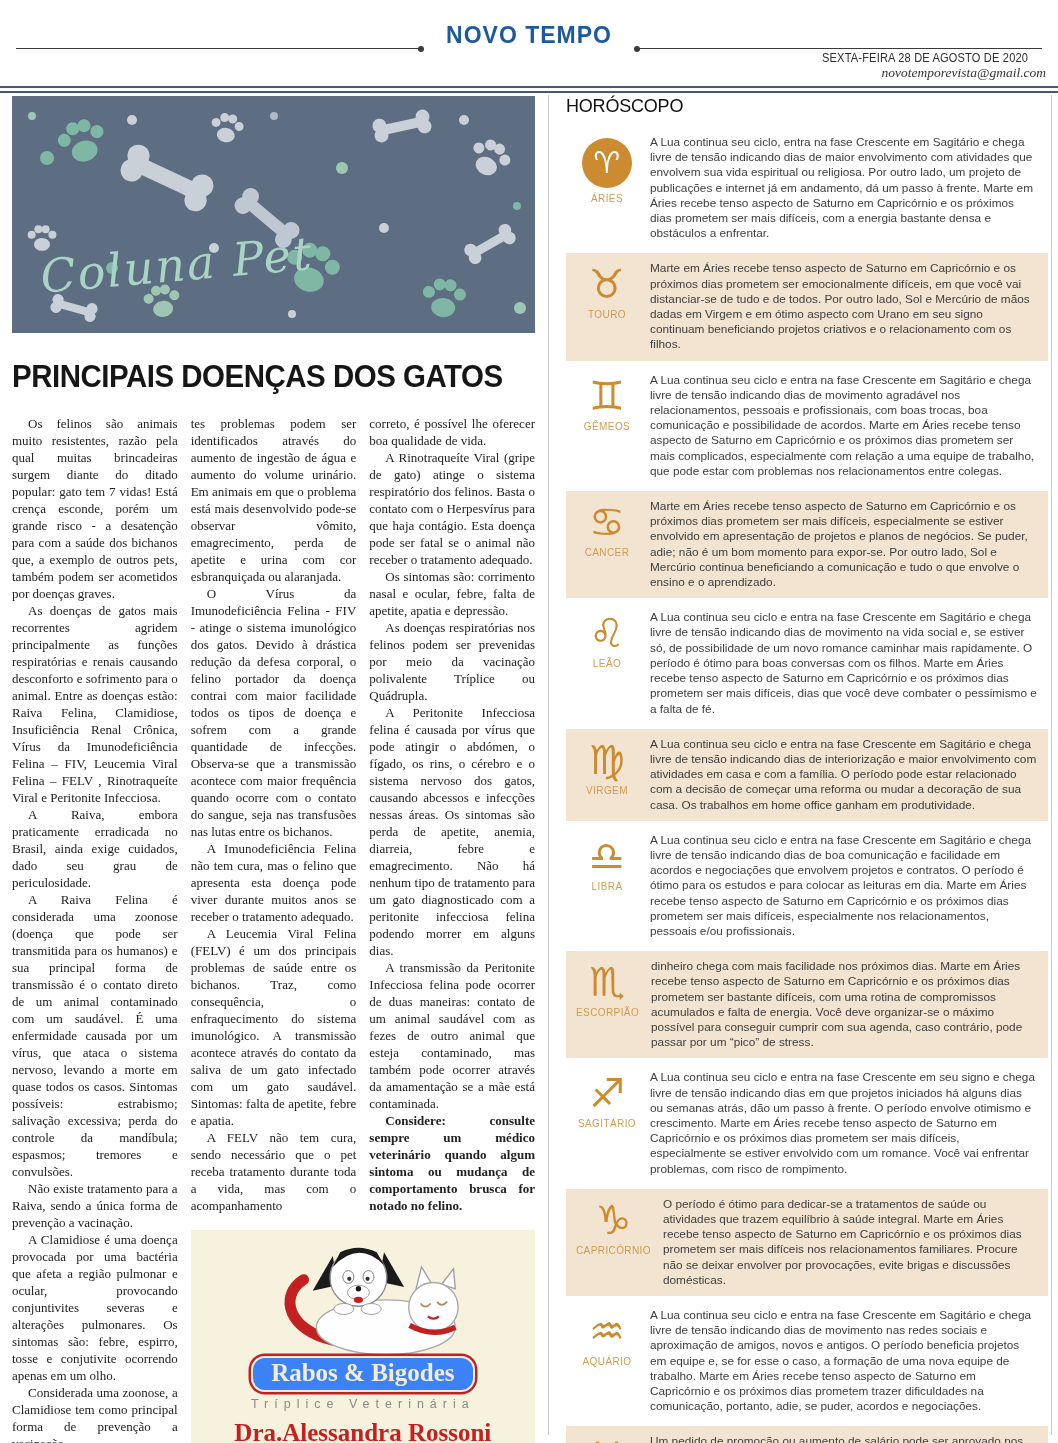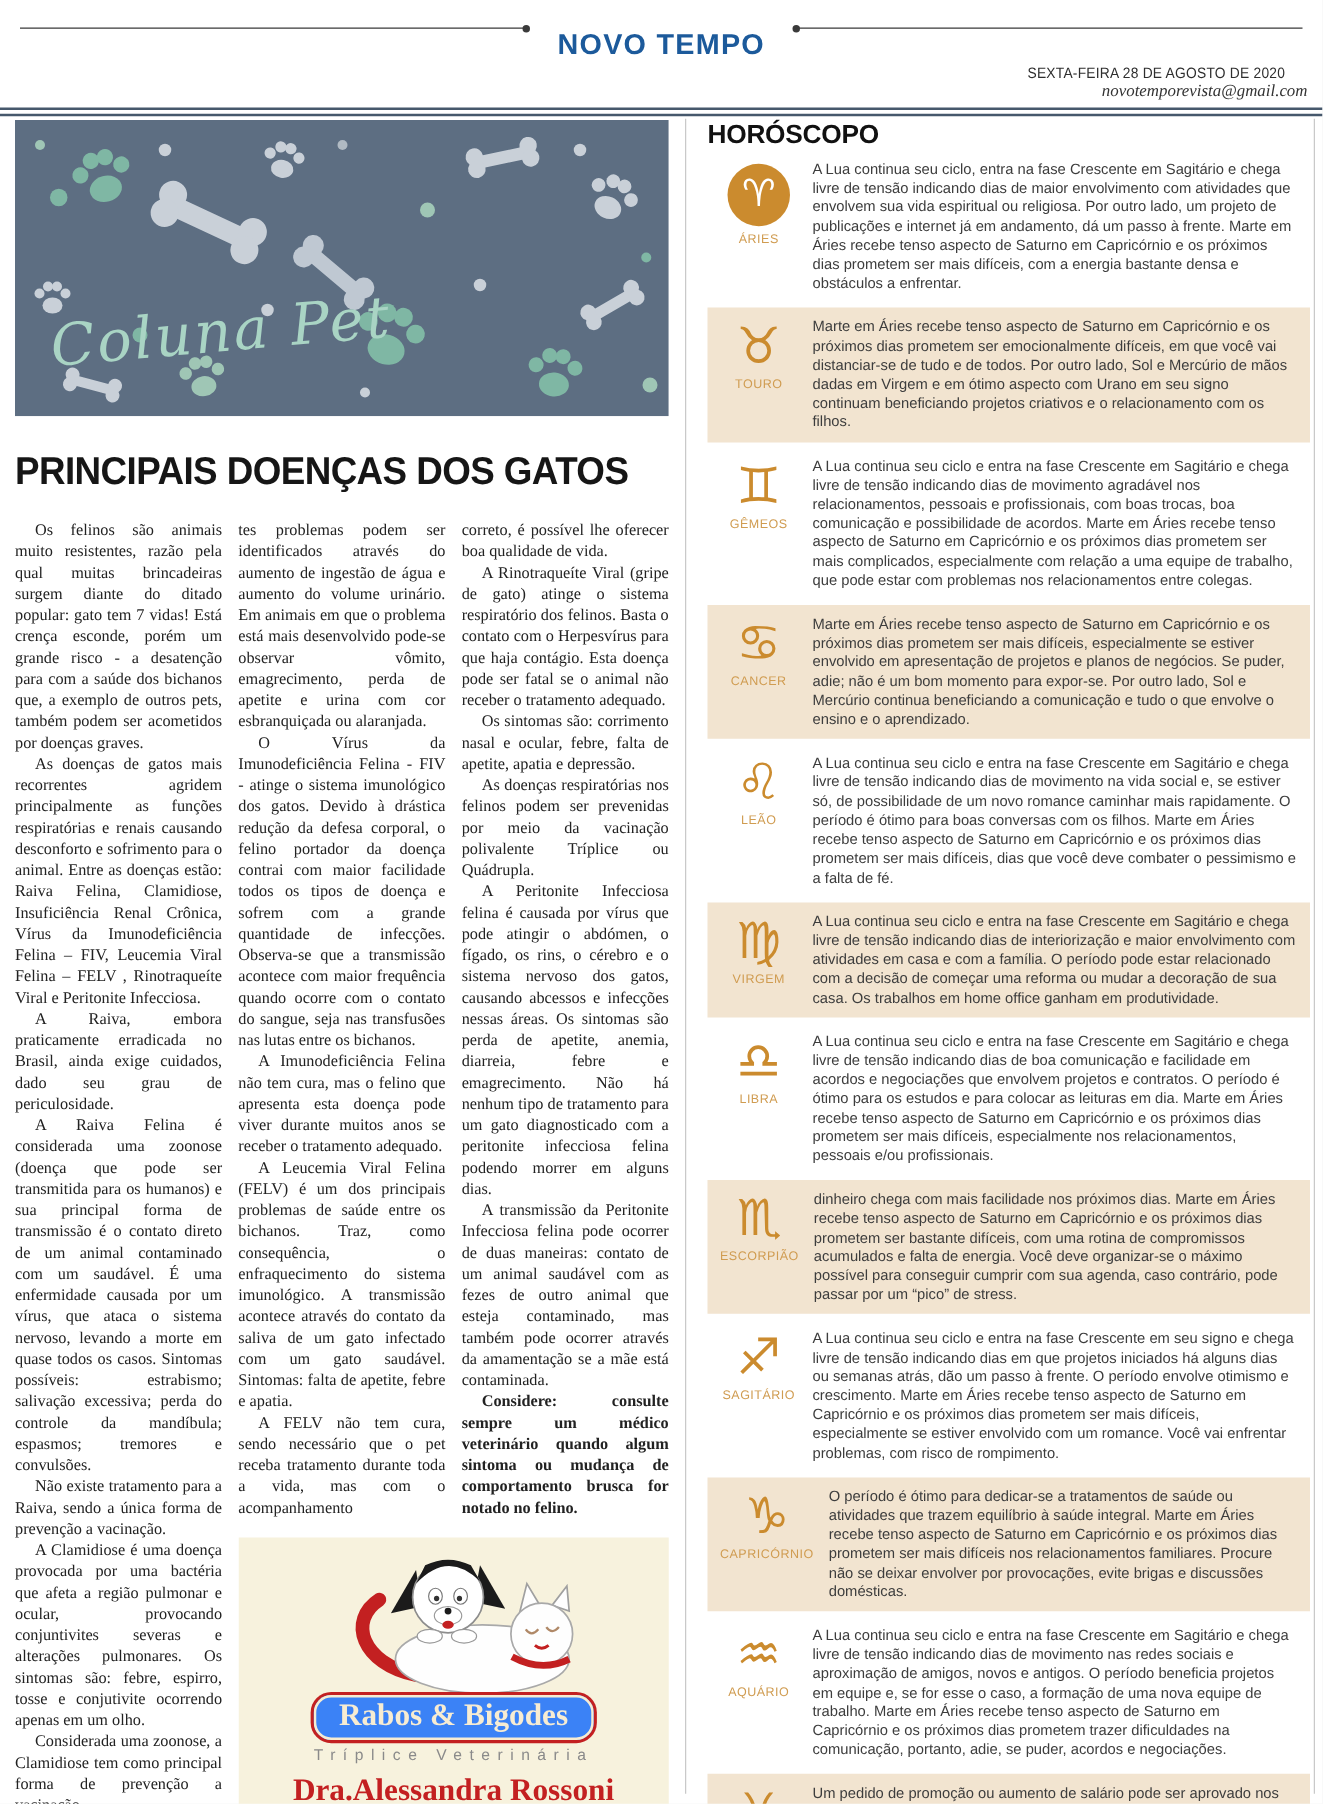--- a/index.html
+++ b/index.html
@@ -1,21 +1,21 @@
 <!DOCTYPE html>
 <html lang="pt"><head>
 <meta charset="utf-8">
 <style>
   * { margin:0; padding:0; box-sizing:border-box; }
   body { background:#e8e8e8; font-family:"Liberation Sans", sans-serif; }
   .page { position:relative; width:1058px; height:1443px; background:#ffffff; margin:0 auto; overflow:hidden; color:#1a1a1a; }
 
   
   .header { position:absolute; top:0; left:0; width:1058px; }
-  .mast-row { display:flex; align-items:flex-start; gap:24px; padding:0 16px; margin-top:22px; }
+  .mast-row { display:flex; align-items:flex-end; gap:24px; padding:0 16px; margin-top:22px; }
   .mast-rule { flex:1; height:0; border-top:1.5px solid #3a3a3a; position:relative; }
   .mast-rule.left::after, .mast-rule.right::before { content:""; position:absolute; top:-3.5px; width:6px; height:6px; background:#3a3a3a; border-radius:50%; }
   .mast-rule.left::after { right:-2px; }
   .mast-rule.right::before { left:-2px; }
   .masthead { font-size:23px; font-weight:800; letter-spacing:1px; color:#1c5a9b; white-space:nowrap; }
   .meta-row { display:flex; align-items:flex-end; padding:0 12px; margin-top:2px;flex-direction:column; }
   .issue-date { flex:1; font-size:12px; color:#2e2e2e; letter-spacing:0.2px; transform:scaleX(0.92); transform-origin:left; }
   .email { flex:1; text-align:center; font-family:"Liberation Serif", serif; font-style:italic; font-size:13.5px; color:#333; }
   .page-number { flex:1; text-align:right; font-size:19px; font-weight:700; color:#111; }
   .double-rule { margin-top:5px; height:7px; border-top:2.5px solid #46586c; border-bottom:2.5px solid #46586c; }
@@ -39,21 +39,21 @@
 
   
   .ad { grid-column:2 / 4; grid-row:2; background:#f7f2dd; margin-top:16px; padding:4px 6px 12px; text-align:center; }
   .ad-art { display:block; margin:0 auto -6px; }
   .ad-badge { display:inline-block; background:#3b82f6; color:#f7ecd2; font-family:"Liberation Serif", serif; font-weight:700; font-size:25px; padding:3px 20px 5px; border-radius:14px; box-shadow:inset 0 0 0 2px #f7ecd2, 0 0 0 2.5px #c32021; }
   .ad-sub { margin-top:5px; color:#8a8a8a; font-size:12.5px; letter-spacing:6px; }
   .ad-doctor { margin-top:8px; color:#c32021; font-family:"Liberation Serif", serif; font-weight:700; font-size:25px; }
 
   
   .right-region { position:absolute; top:96px; left:566px; width:482px; }
-  .horoscope-title { font-size:21px; font-weight:700; color:#111; letter-spacing:-0.2px; }
+  .horoscope-title { font-size:18px; font-weight:400; color:#111; letter-spacing:-0.2px; margin-bottom:10px; }
   .sign-entry { display:flex; gap:12px; padding:8px 10px; margin-bottom:4px; align-items:flex-start; }
   .sign-entry.alt { background:#f2e4d0; }
   .sign-icon { flex:0 0 62px; text-align:center; padding-top:3px; }
   .sign-glyph { font-family:"DejaVu Sans", sans-serif; font-size:40px; line-height:1; color:#cb8b2e; display:inline-block; }
   .sign-icon.badge .sign-glyph { width:50px; height:50px; background:#cb8b2e; color:#fff; border-radius:50%; font-size:30px; line-height:50px; }
   .sign-label { margin-top:5px; font-size:10px; letter-spacing:0.4px; color:#d09c51; }
   .sign-text { flex:1; font-size:11.8px; line-height:15.2px; color:#3d3d3d; }
 </style>
 </head>
 <body>

